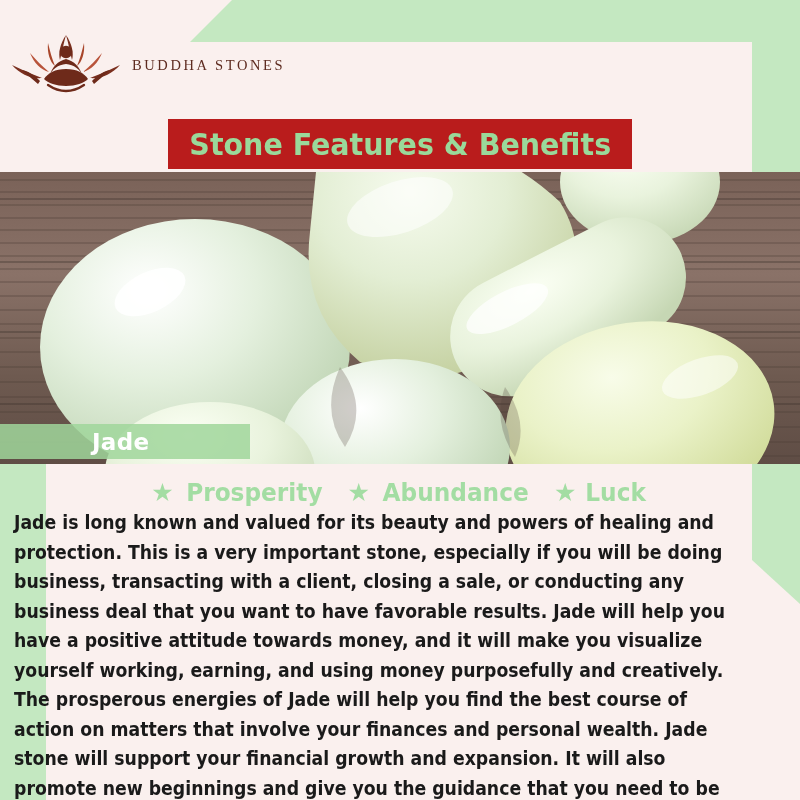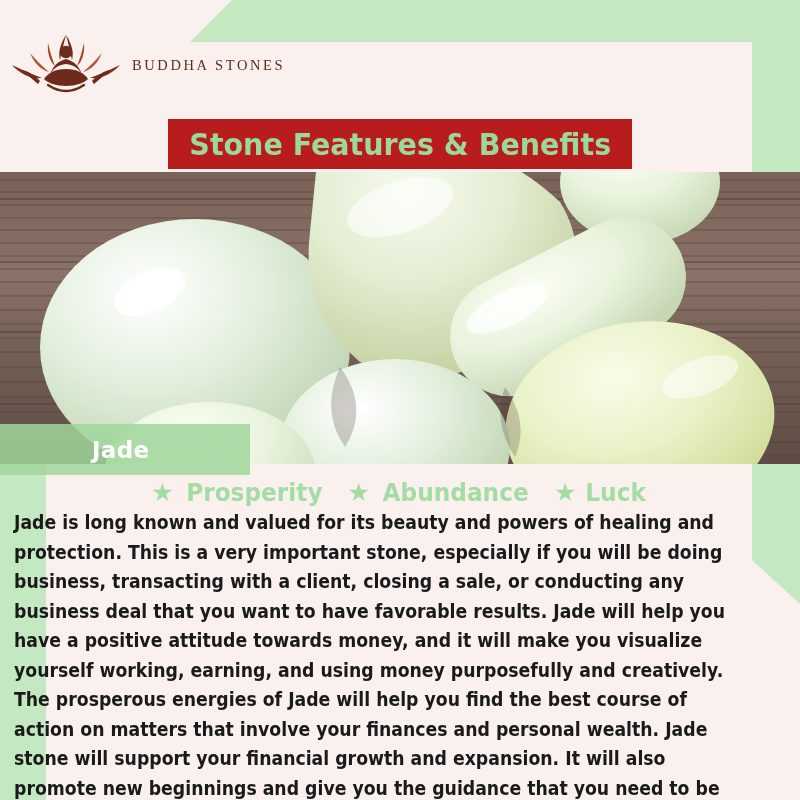--- a/index.html
+++ b/index.html
@@ -110,21 +110,21 @@
     background: #6d5a52;
   }
   .photo svg { display: block; width: 800px; height: 292px; }
 
   
   .stone-band {
     position: absolute;
     top: 424px;
     left: 0;
     width: 250px;
-    height: 51px;
+    height: 35px;
     background: rgba(160, 214, 155, 0.85);
     z-index: 3;
     display: flex;
     align-items: center;
   }
   .stone-name {
     margin-left: 92px;
     color: #ffffff;
     font-family: "DejaVu Sans", sans-serif;
     font-weight: bold;

